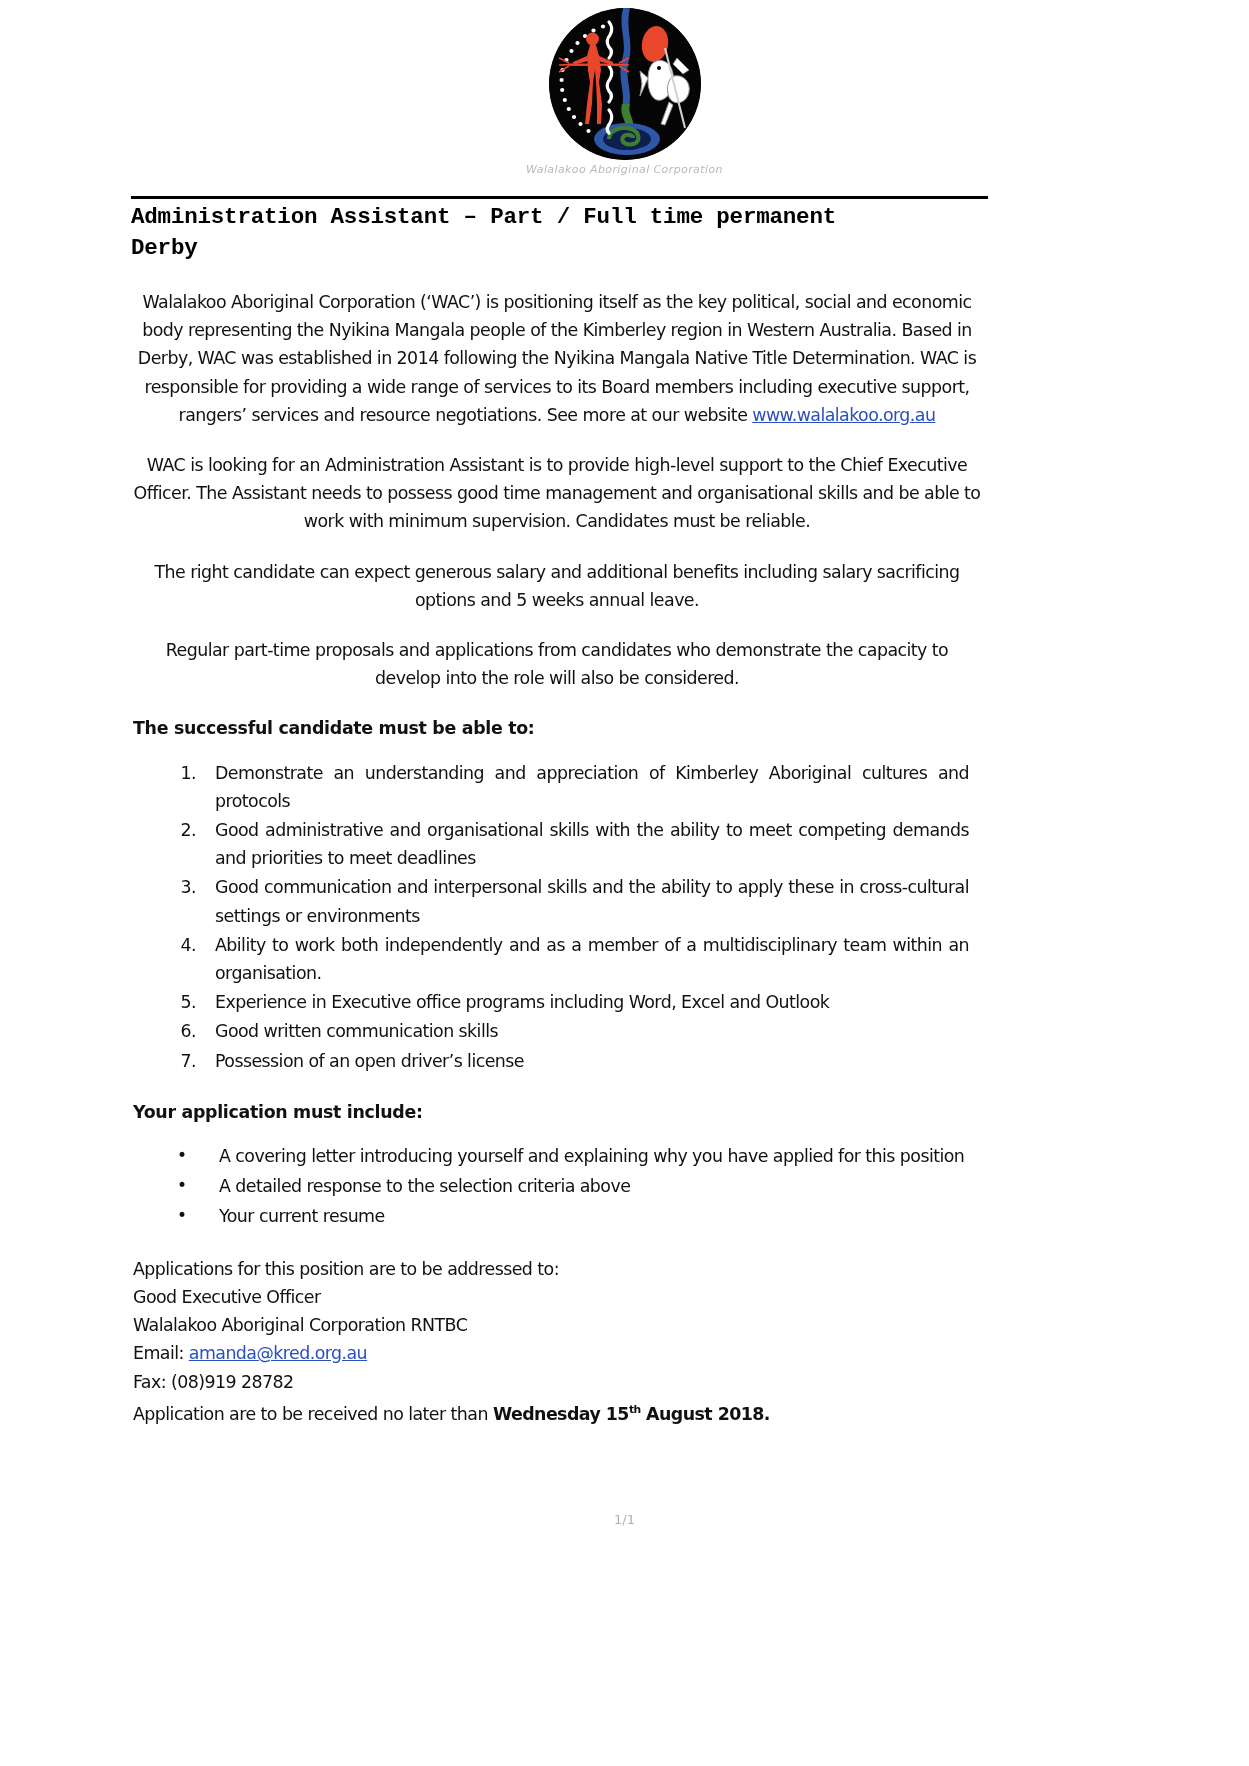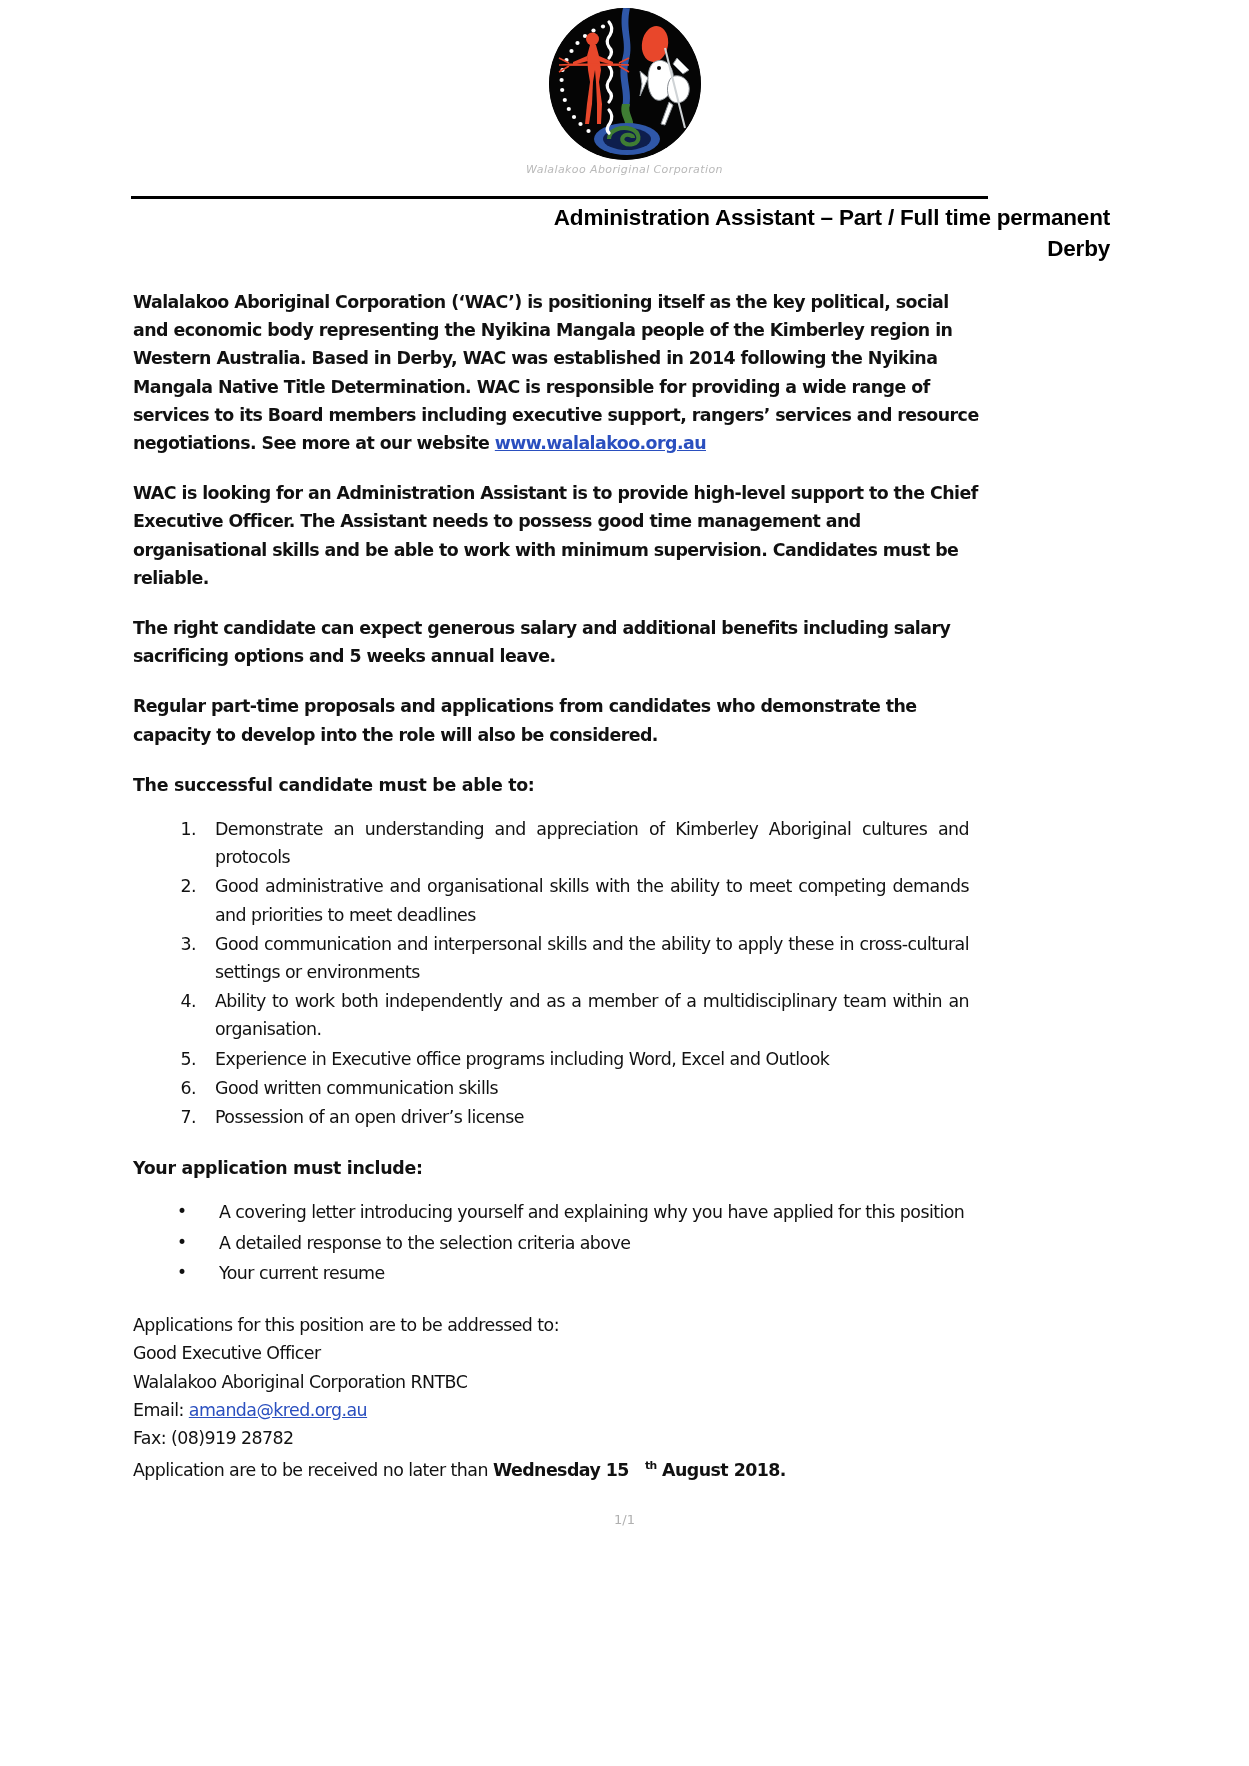--- a/index.html
+++ b/index.html
@@ -54,25 +54,25 @@
   .hrule {
     position: absolute;
     left: 131px;
     top: 196px;
     width: 857px;
     height: 3px;
     background: #000;
   }
   .title {
     position: absolute;
-    left: 122px;
+    left: 131px;
     top: 202px;
     width: 988px;
-    text-align: right;
-    font-family: Liberation Sans, sans-serif;
+    text-align: left;
+    font-family: Liberation Mono, monospace;
     font-weight: bold;
     font-size: 22.5px;
     line-height: 31px;
     letter-spacing: -0.2px;
   }
   .title .line2 { display: block; }
 
   
   .content {
     position: absolute;
@@ -80,22 +80,21 @@
     top: 288px;
     width: 848px;
     font-family: "DejaVu Sans", sans-serif;
     font-size: 17.4px;
     line-height: 28.2px;
     color: #111;
     letter-spacing: -0.55px;
   }
   p.para {
     margin: 0 0 22px 0;
-    text-align: left;
-    font-weight: bold;
+    text-align: center;
   }
   a.link {
     color: #2a4fbf;
     text-decoration: underline;
   }
   .heading {
     font-weight: bold;
     margin: 0 0 16px 0;
     letter-spacing: -0.3px;
   }
@@ -127,21 +126,21 @@
   ul.include > li::before {
     content: "\2022";
     position: absolute;
     left: -28px;
     top: -1px;
     font-size: 17px;
   }
 
   .contact-line { margin: 0; }
   .contact-block { margin-top: 0; }
-  sup.ordinal { font-size: 0.62em; vertical-align: super; margin-left: 16px; }
+  sup.ordinal { font-size: 0.62em; vertical-align: super; }
   b.strong { font-weight: bold; }
 
   
   .footer {
     position: absolute;
     left: 0;
     right: 0;
     top: 1512px;
     text-align: center;
     font-family: "DejaVu Sans", sans-serif;

